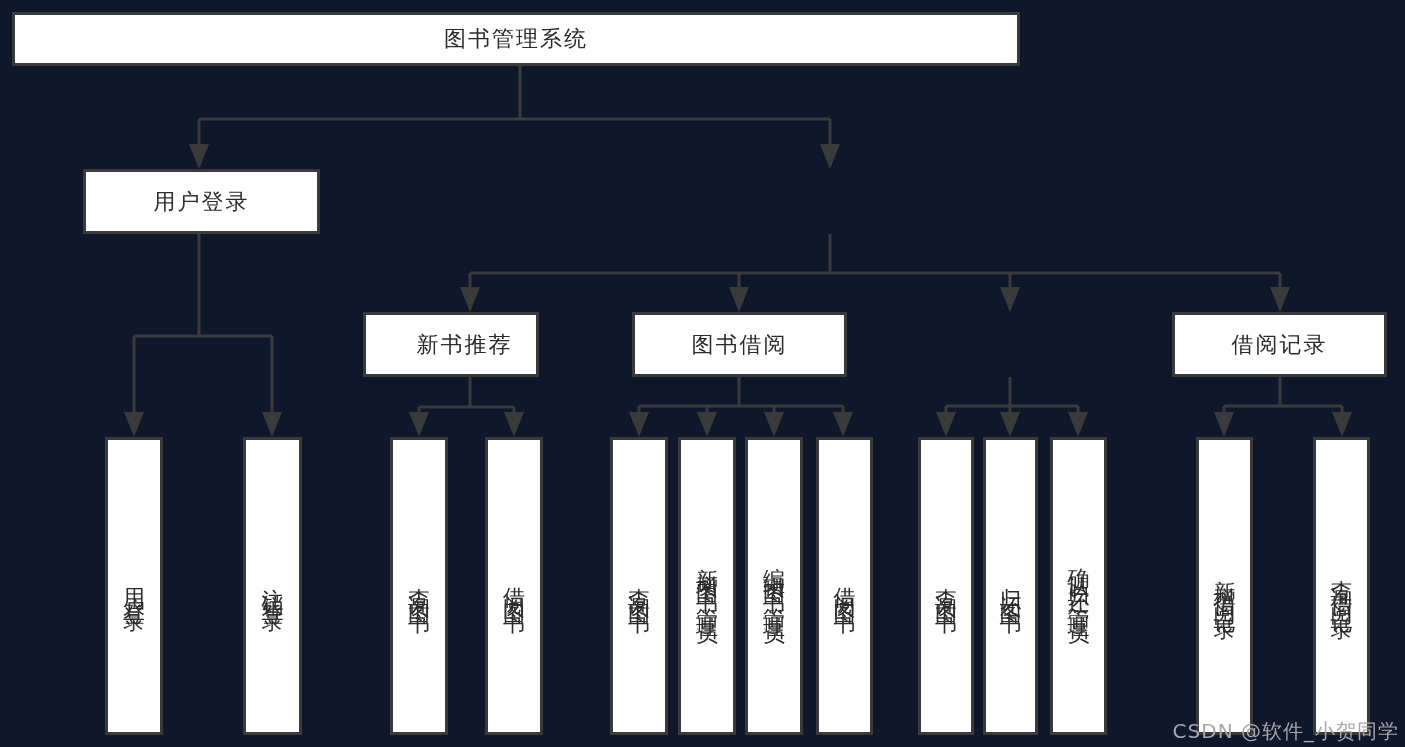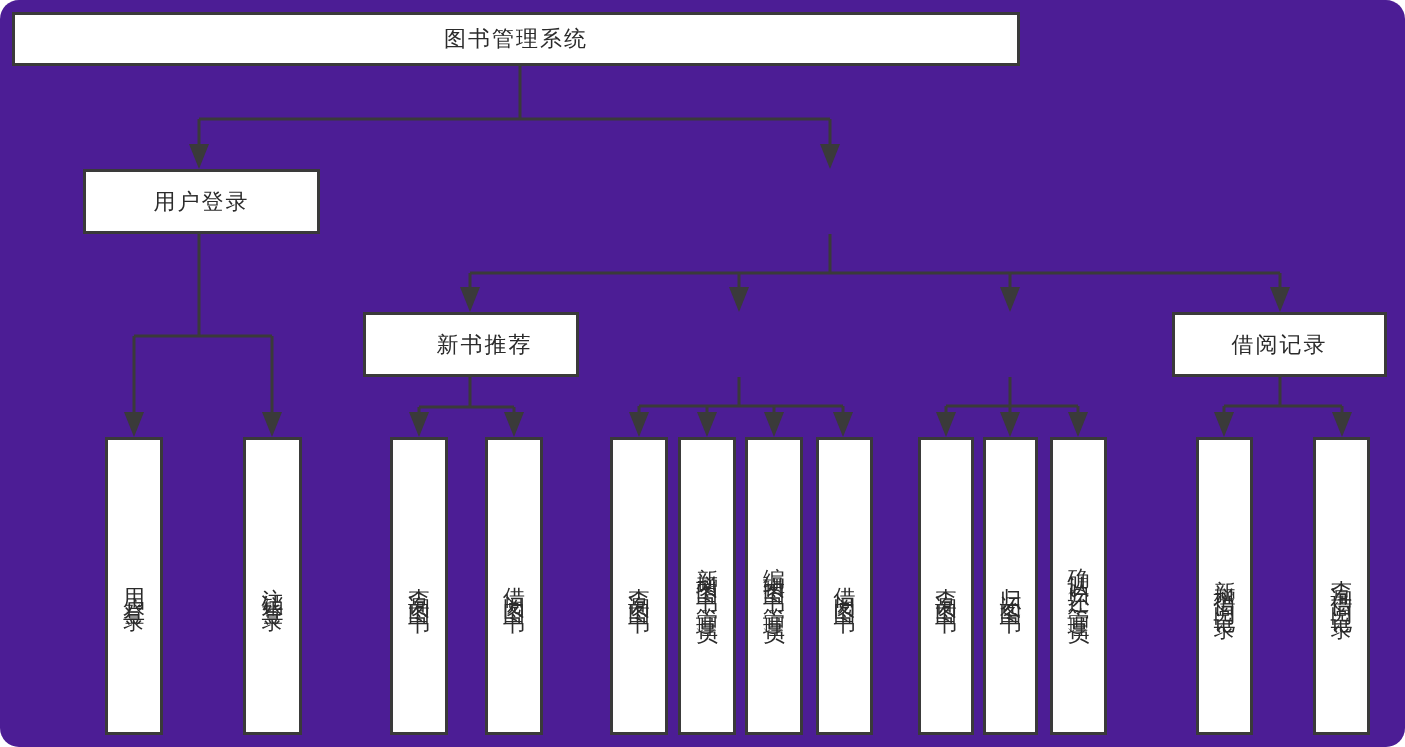--- a/index.html
+++ b/index.html
@@ -1,23 +1,22 @@
 <!DOCTYPE html>
 <html><head>
 <meta charset="utf-8">
 <style>
   html, body { margin: 0; padding: 0; background: #ffffff; }
   .canvas {
     position: relative;
     width: 1405px;
     height: 747px;
-    background: #4c1d95;
+    background: #0f172a;
     font-family: "DejaVu Sans", "Liberation Sans", sans-serif;
     overflow: hidden;
-    border-radius: 19px;
   }
   .connectors { position: absolute; left: 0; top: 0; width: 1405px; height: 747px; }
   .node {
     position: absolute;
     box-sizing: border-box;
     border: 3px solid #3a3a3a;
     background: #ffffff;
     display: flex;
     align-items: center;
     justify-content: center;
@@ -88,22 +87,25 @@
   </svg>
 
   <div class="node h" style="left:12px; top:12px; width:1008px; height:54px;">
     <span class="label">图书管理系统</span>
   </div>
 
   <div class="node h" style="left:83px; top:169px; width:237px; height:65px;">
     <span class="label">用户登录</span>
   </div>
 
-  <div class="node h" style="left:363px; top:312px; width:216px; height:65px;padding-left:27px;">
+  <div class="node h" style="left:363px; top:312px; width:176px; height:65px;padding-left:27px;">
     <span class="label">新书推荐</span>
+  </div>
+  <div class="node h" style="left:632px; top:312px; width:215px; height:65px;">
+    <span class="label">图书借阅</span>
   </div>
   <div class="node h" style="left:1172px; top:312px; width:215px; height:65px;">
     <span class="label">借阅记录</span>
   </div>
 
   <div class="node v" style="left:105px; top:437px; width:58px; height:298px;">
     <span class="label">用户登录</span>
   </div>
   <div class="node v" style="left:243px; top:437px; width:59px; height:298px;">
     <span class="label">注销登录</span>
@@ -135,13 +137,14 @@
   <div class="node v" style="left:1050px; top:437px; width:57px; height:298px;">
     <span class="label">确认归还（管理员）</span>
   </div>
   <div class="node v" style="left:1196px; top:437px; width:57px; height:298px;">
     <span class="label">新增借阅记录</span>
   </div>
   <div class="node v" style="left:1313px; top:437px; width:57px; height:298px;">
     <span class="label">查询借阅记录</span>
   </div>
 
+  <div class="watermark">CSDN @软件_小贺同学</div>
 </div>
 
 </body></html>

